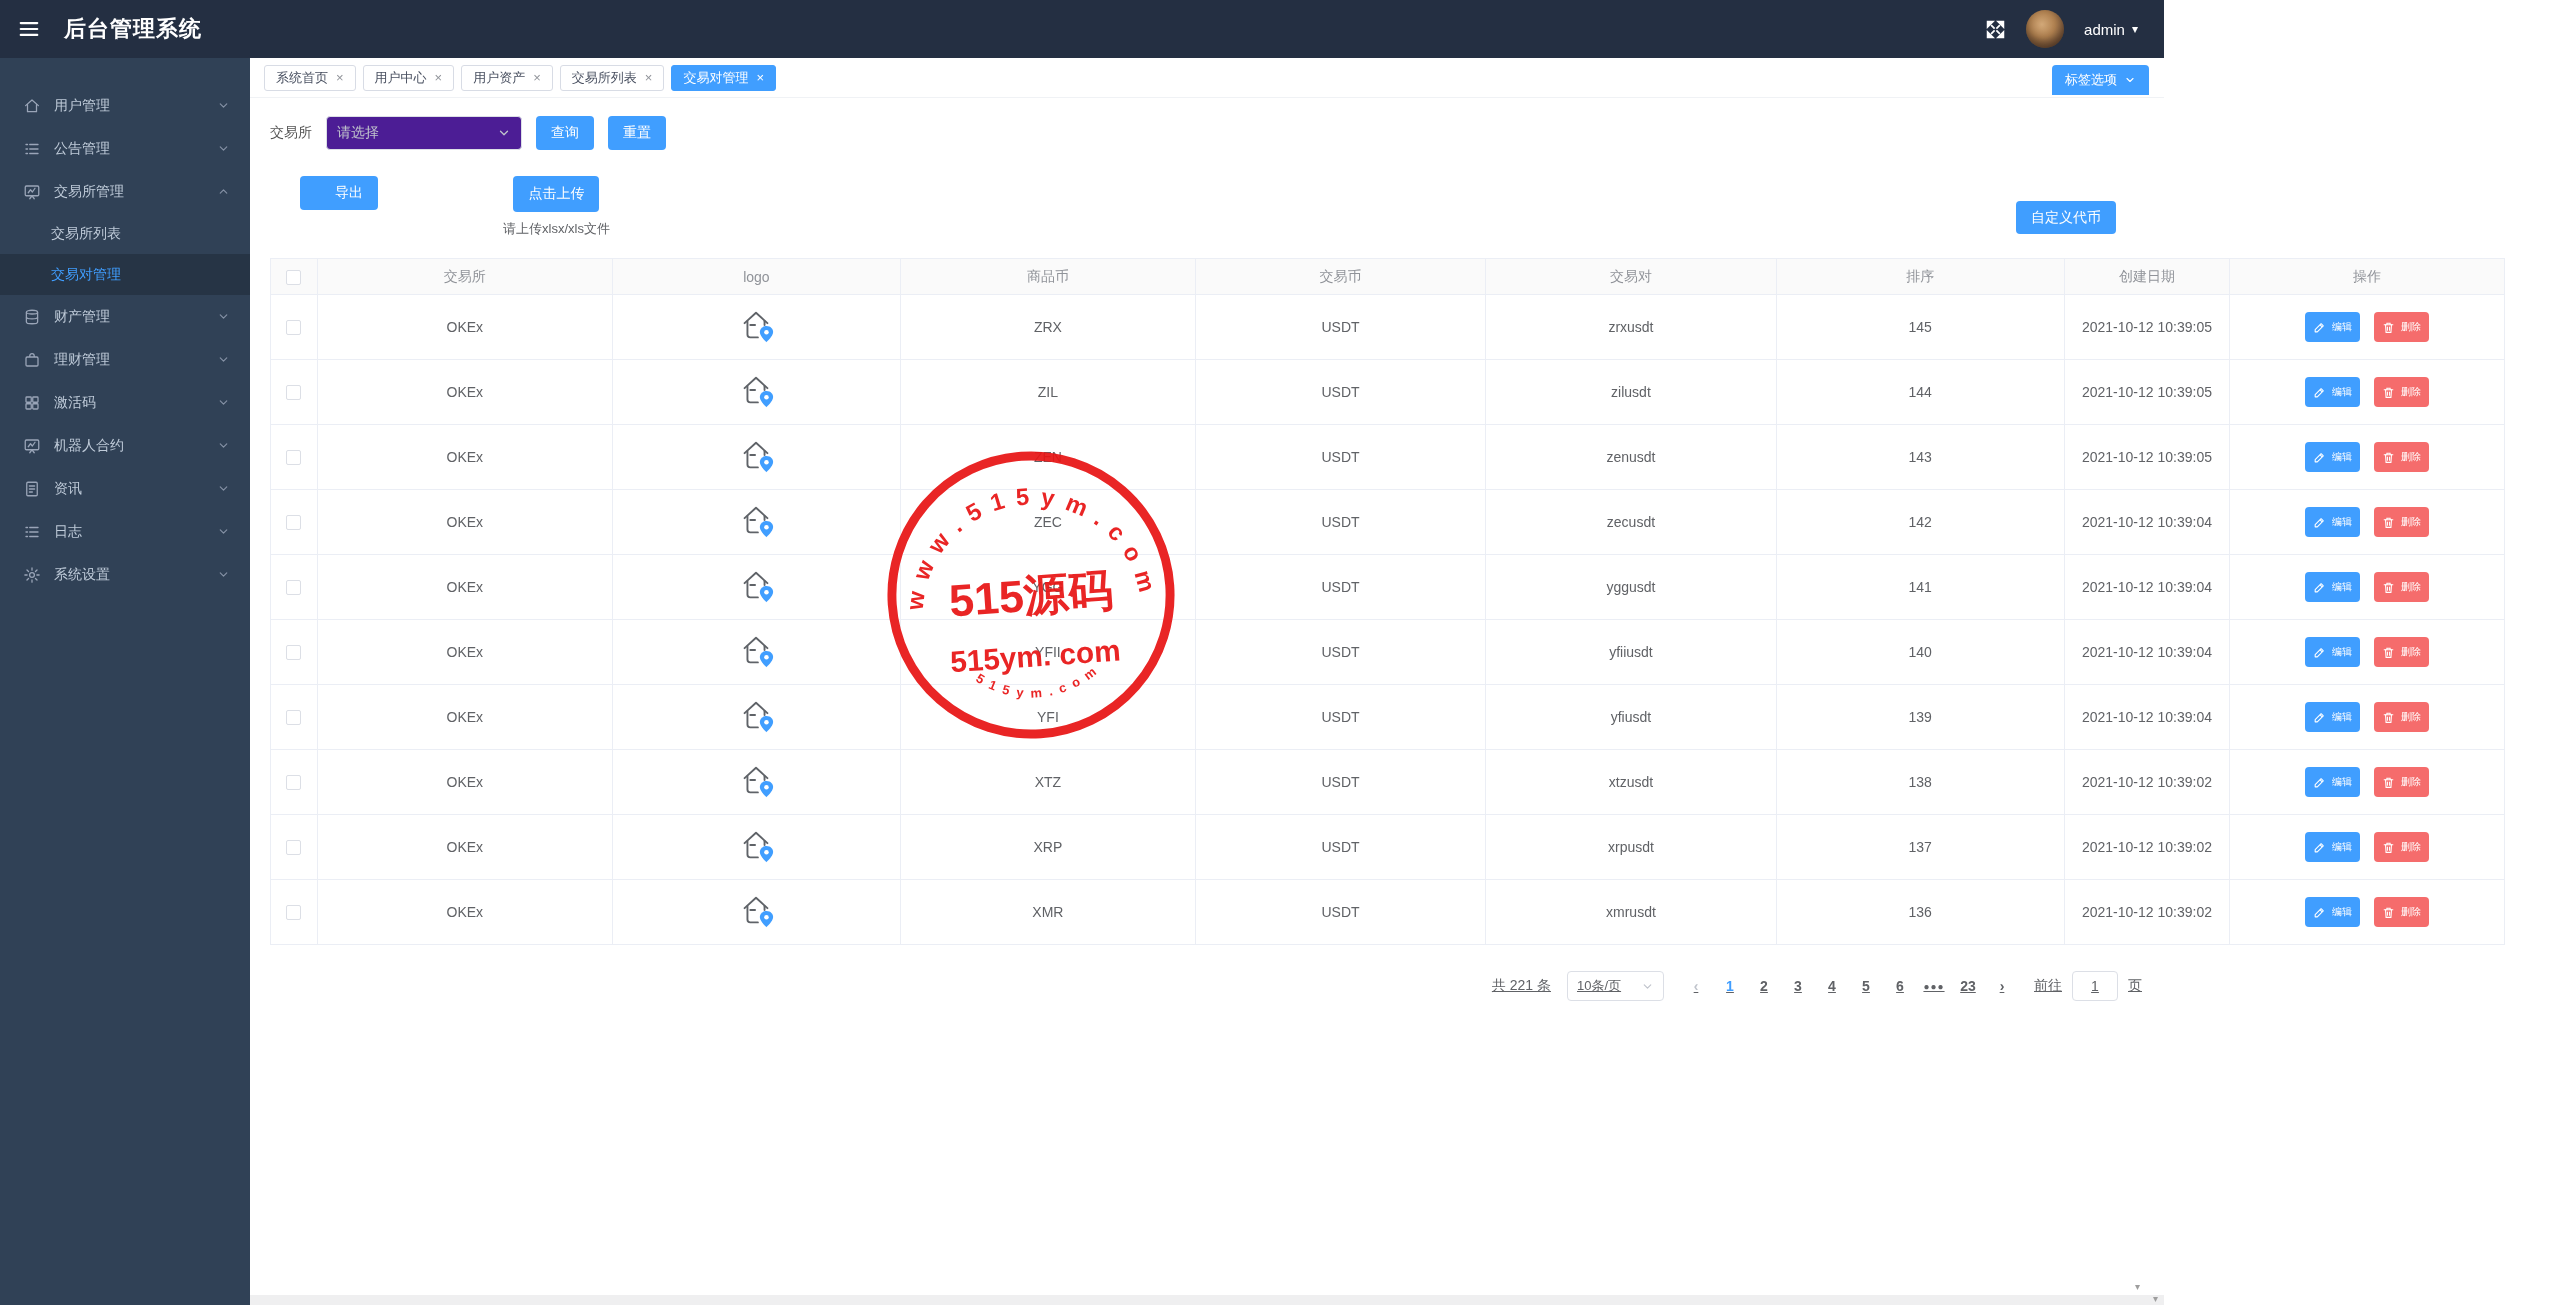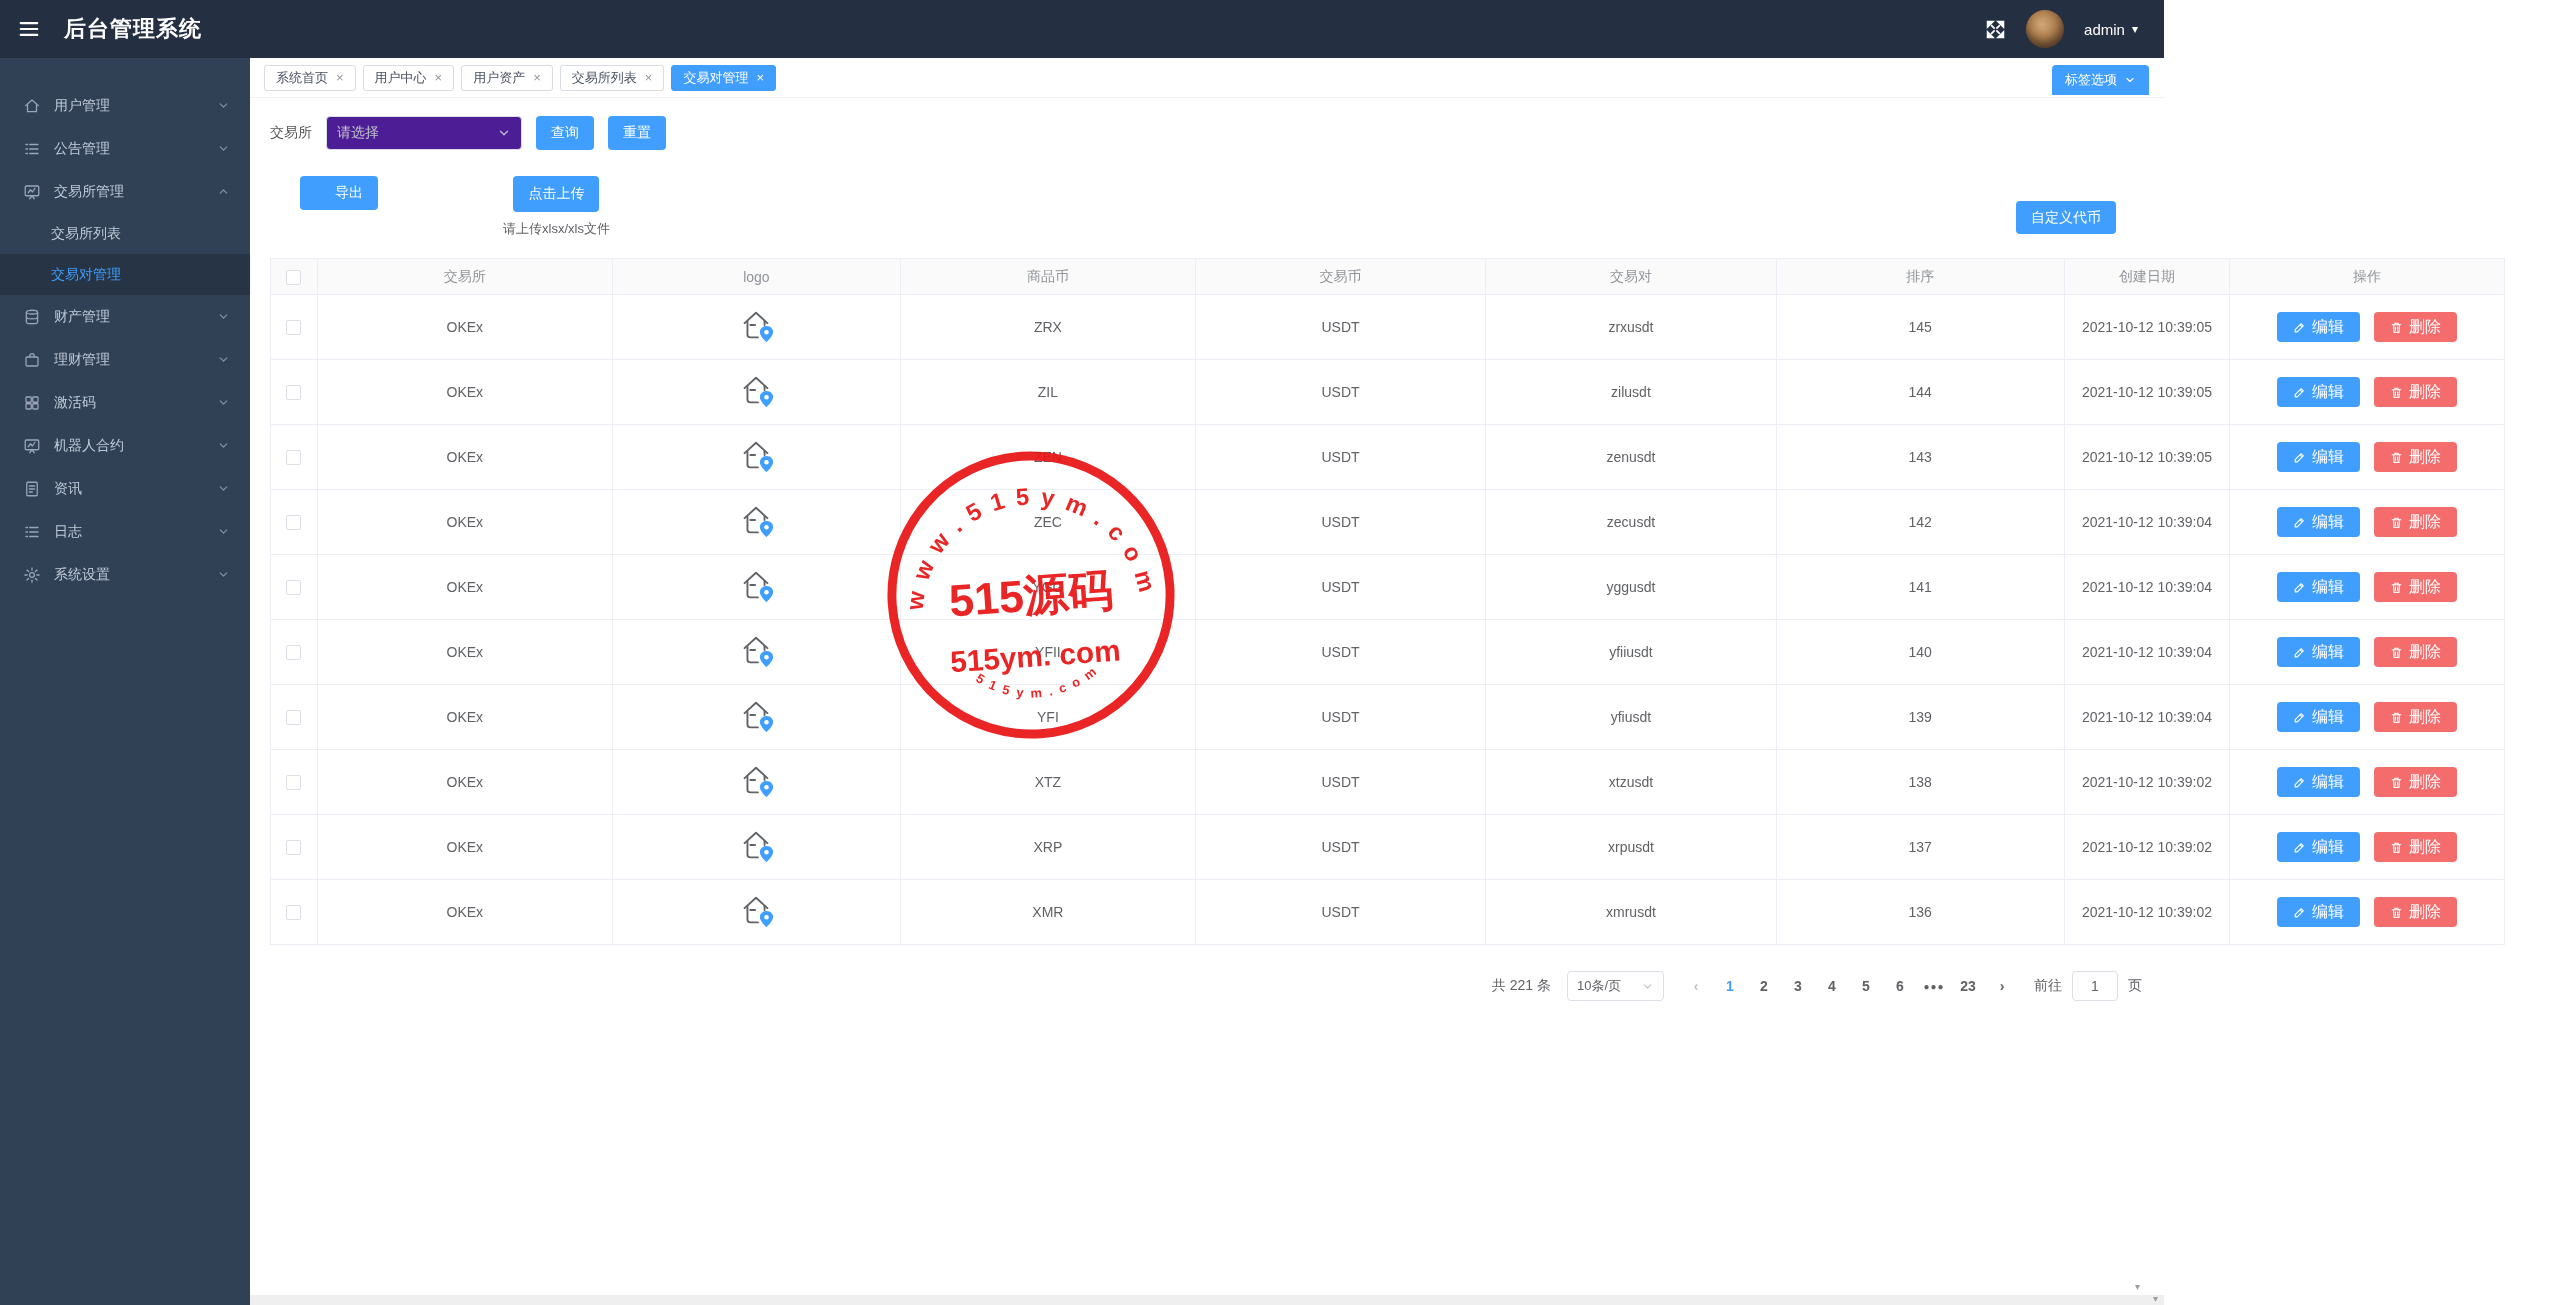--- a/index.html
+++ b/index.html
@@ -100,31 +100,31 @@
   table.grid th, table.grid td { border: 1px solid #ebeef5; text-align: center; }
   table.grid th { height: 36px; background: #fafafa; color: #909399; font-weight: normal; }
   table.grid td { height: 65px; color: #606266; }
   .cb {
     display: inline-block; width: 15px; height: 15px; border: 1px solid #dcdfe6;
     border-radius: 2px; background: #fff; cursor: pointer; vertical-align: middle;
   }
   .logo-ic { display: inline-flex; width: 42px; height: 38px; }
   .ops { white-space: nowrap; }
   .btn-mini {
-    display: inline-flex; align-items: center; gap: 6px; height: 30px; padding: 0 16px;
-    border: none; border-radius: 4px; font-size: 16px; color: #fff; cursor: pointer;
+    display: inline-flex; align-items: center; gap: 6px; height: 30px; padding: 0 8px;
+    border: none; border-radius: 4px; font-size: 10px; color: #fff; cursor: pointer;
   }
   .btn-edit { background: #409eff; margin-right: 10px; }
   .btn-del { background: #f56c6c; }
   .btn-mini .bic { width: 13px; height: 13px; color: #fff; }
 
   
   .pagination {
     margin-top: 26px; display: flex; align-items: center; justify-content: flex-end;
-    gap: 6px; padding-right: 22px; font-size: 14px; color: #606266;
+    gap: 6px; padding-right: 22px; font-size: 14px; color: #606266; text-decoration: underline;
   }
   .pg-total { margin-right: 10px; }
   .pg-size {
     width: 97px; height: 30px; border: 1px solid #dcdfe6; border-radius: 4px;
     display: inline-flex; align-items: center; justify-content: space-between;
     padding: 0 9px; margin-right: 12px; cursor: pointer; font-size: 13px;
   }
   .pg-size .caret { width: 13px; height: 13px; color: #c0c4cc; }
   .pg-btn, .pg-num, .pg-ellipsis {
     min-width: 28px; height: 28px; display: inline-flex; align-items: center;

